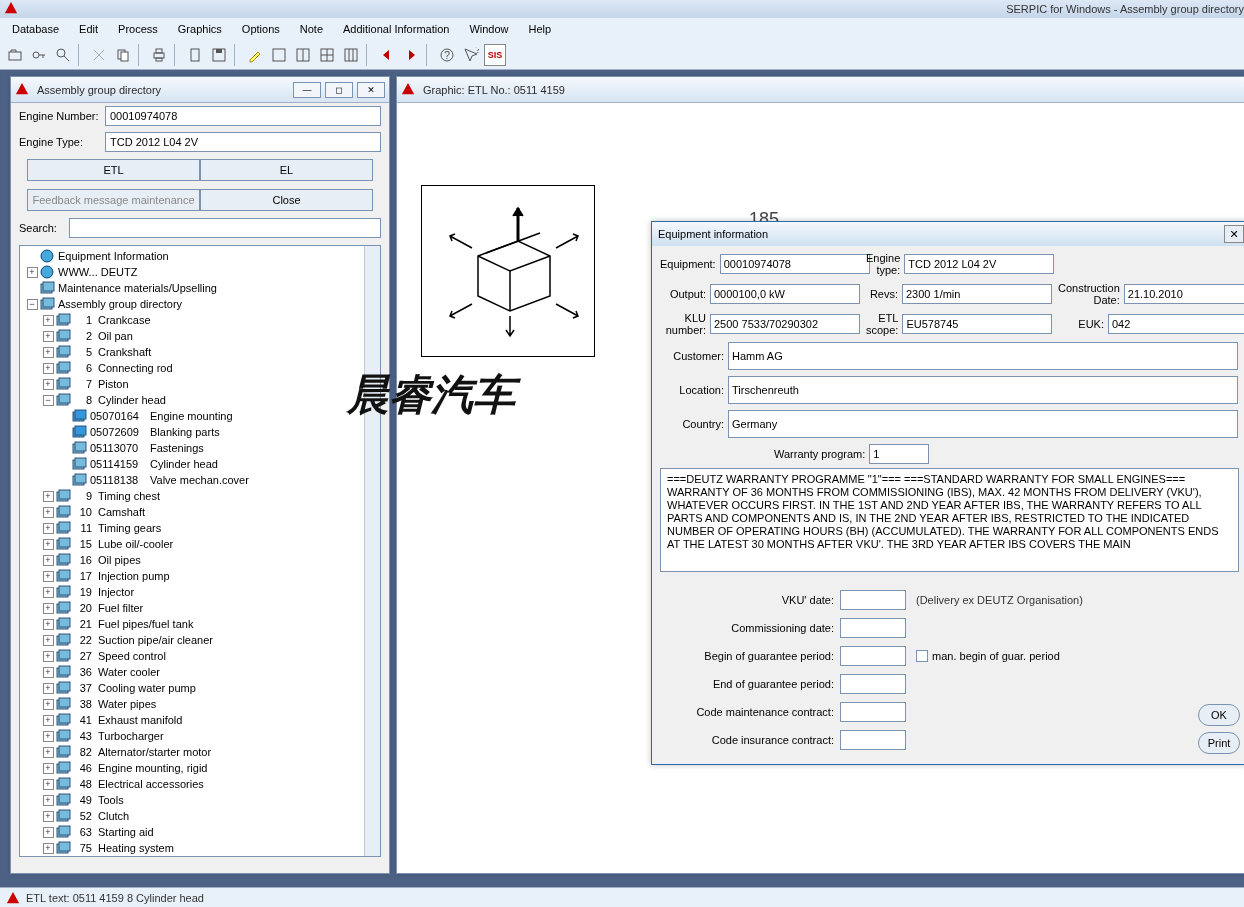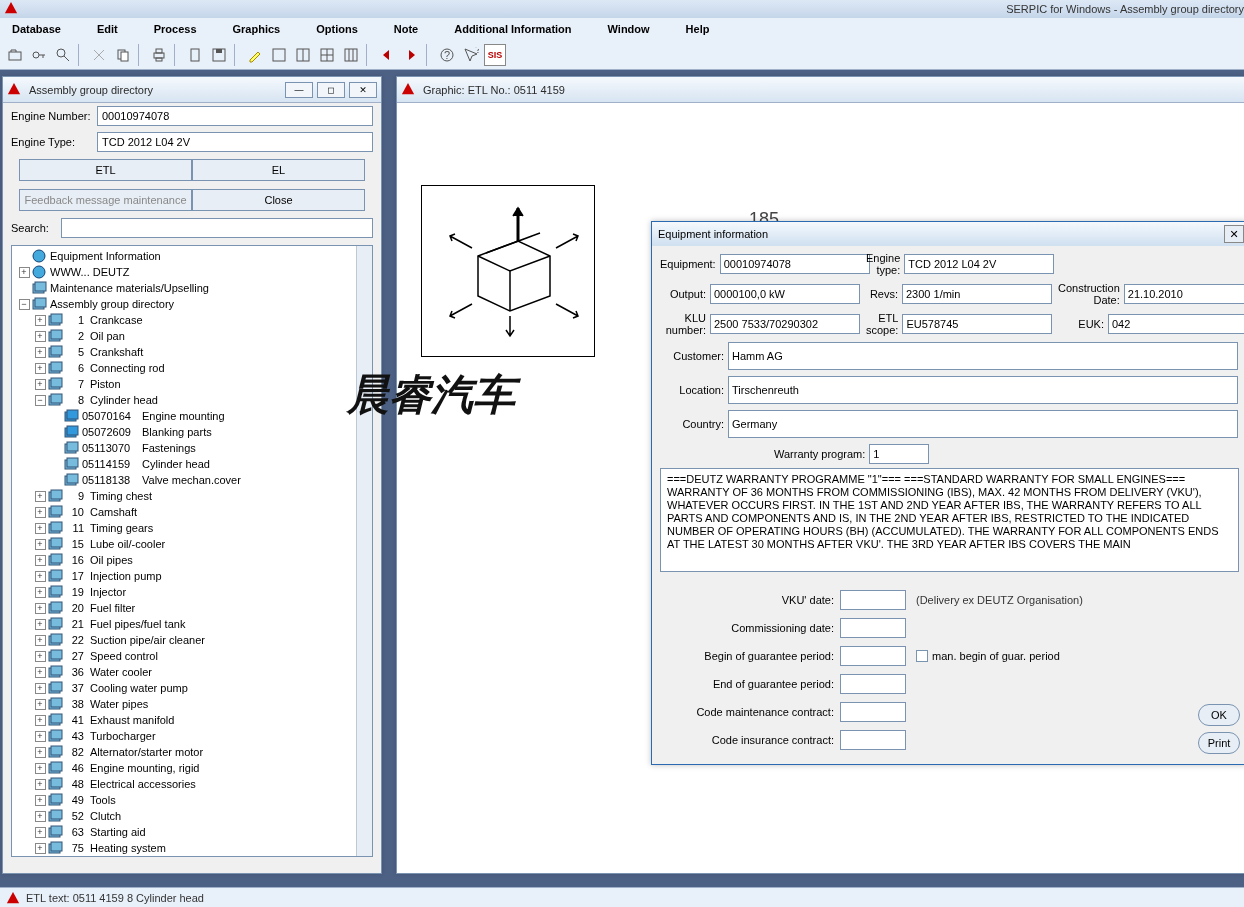--- a/index.html
+++ b/index.html
@@ -1,36 +1,36 @@
 <!DOCTYPE html>
 <html><head>
 <meta charset="utf-8">
 <style>
 * { box-sizing: border-box; margin: 0; padding: 0; font-family: Tahoma, Arial, sans-serif; font-size: 11px; }
 body { background: #d7e4f2; width: 1244px; height: 907px; overflow: hidden; position: relative; }
 
 .titlebar { background: linear-gradient(#dde8f5, #c5d6ea); height: 18px; display: flex; align-items: center; padding-left: 4px; color: #333; justify-content: space-between; }
-.menubar { background: #e8f0f9; height: 22px; display: flex; align-items: center; padding-left: 4px; gap: 20px; font-weight: bold; }
+.menubar { background: #e8f0f9; height: 22px; display: flex; align-items: center; padding-left: 4px; gap: 4px; }
 .menubar span { padding: 2px 8px; cursor: default; }
 .toolbar { background: #e8f0f9; height: 30px; display: flex; align-items: center; padding-left: 4px; gap: 2px; border-bottom: 1px solid #a0b0c8; }
 .tb-btn { width: 22px; height: 22px; border: 1px solid transparent; display: flex; align-items: center; justify-content: center; }
 .tb-sep { width: 6px; height: 22px; border-left: 1px solid #a0b0c8; margin: 0 2px; }
 .tb-btn svg { width: 16px; height: 16px; }
 
 .workarea { position: absolute; top: 70px; left: 0; right: 0; bottom: 20px; background: #4d6185; }
 
 .mdi-window { position: absolute; background: #f0f0f0; border: 1px solid #7a93b0; box-shadow: 0 0 4px rgba(0,0,0,.15); }
 .mdi-title { background: linear-gradient(#f5f9fd, #d7e4f2); height: 26px; display: flex; align-items: center; padding: 0 4px; border-bottom: 1px solid #a0b0c8; }
 .mdi-title .icon { width: 16px; height: 16px; margin-right: 6px; }
 .mdi-title .caption { flex: 1; color: #2a2a2a; }
 .win-btns { display: flex; gap: 4px; }
 .win-btn { width: 28px; height: 16px; border: 1px solid #7a93b0; background: #f2f6fb; display: flex; align-items: center; justify-content: center; font-size: 9px; }
 
 
-#left-win { left: 2px; top: 6px; width: 380px; height: 798px; }
+#left-win { left: 10px; top: 6px; width: 380px; height: 798px; }
 .form-row { display: flex; align-items: center; padding: 3px 8px; }
 .form-row label { width: 86px; }
 .form-row input { flex: 1; border: 1px solid #7a93b0; height: 20px; padding: 0 4px; background: #fff; }
 .btn-bar { display: flex; gap: 0; padding: 4px 16px; }
 .btn { flex: 1; height: 22px; border: 1px solid #7a93b0; background: #e8eef6; text-align: center; line-height: 20px; }
 .btn.disabled { color: #888; }
 .tree-wrap { border: 1px solid #7a93b0; margin: 4px 8px 8px; height: 612px; background: #fff; position: relative; overflow: hidden; }
 .tree-scroll { width: 16px; position: absolute; right: 0; top: 0; bottom: 0; background: #e8eef6; border-left: 1px solid #c0c8d4; }
 .tree { padding: 2px 0 2px 4px; }
 .tree-row { display: flex; align-items: center; height: 16px; }

